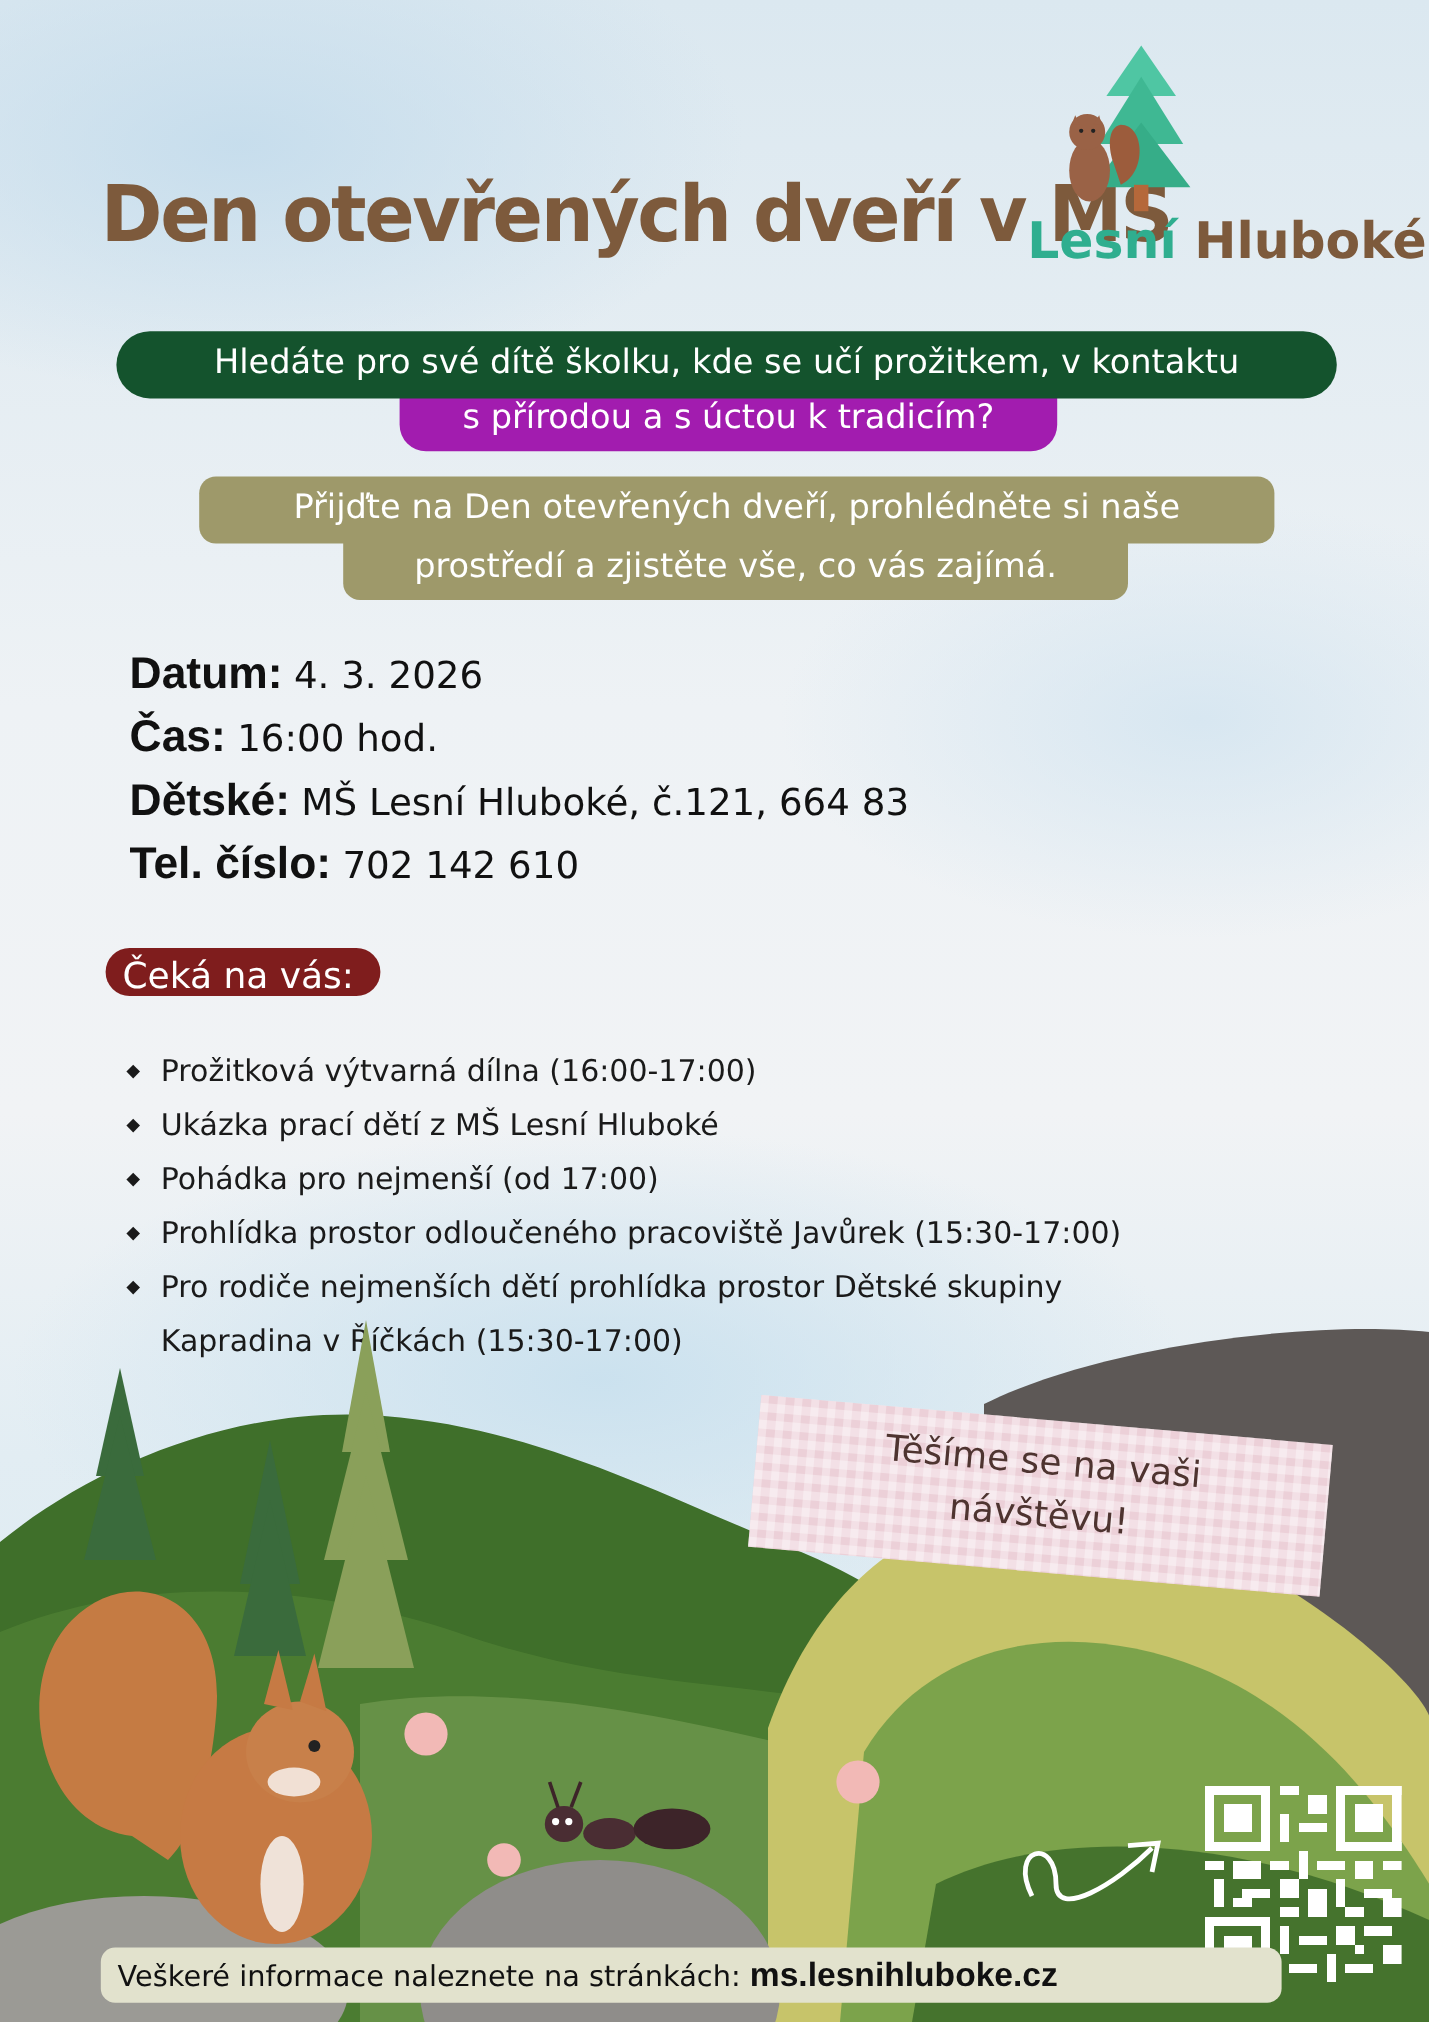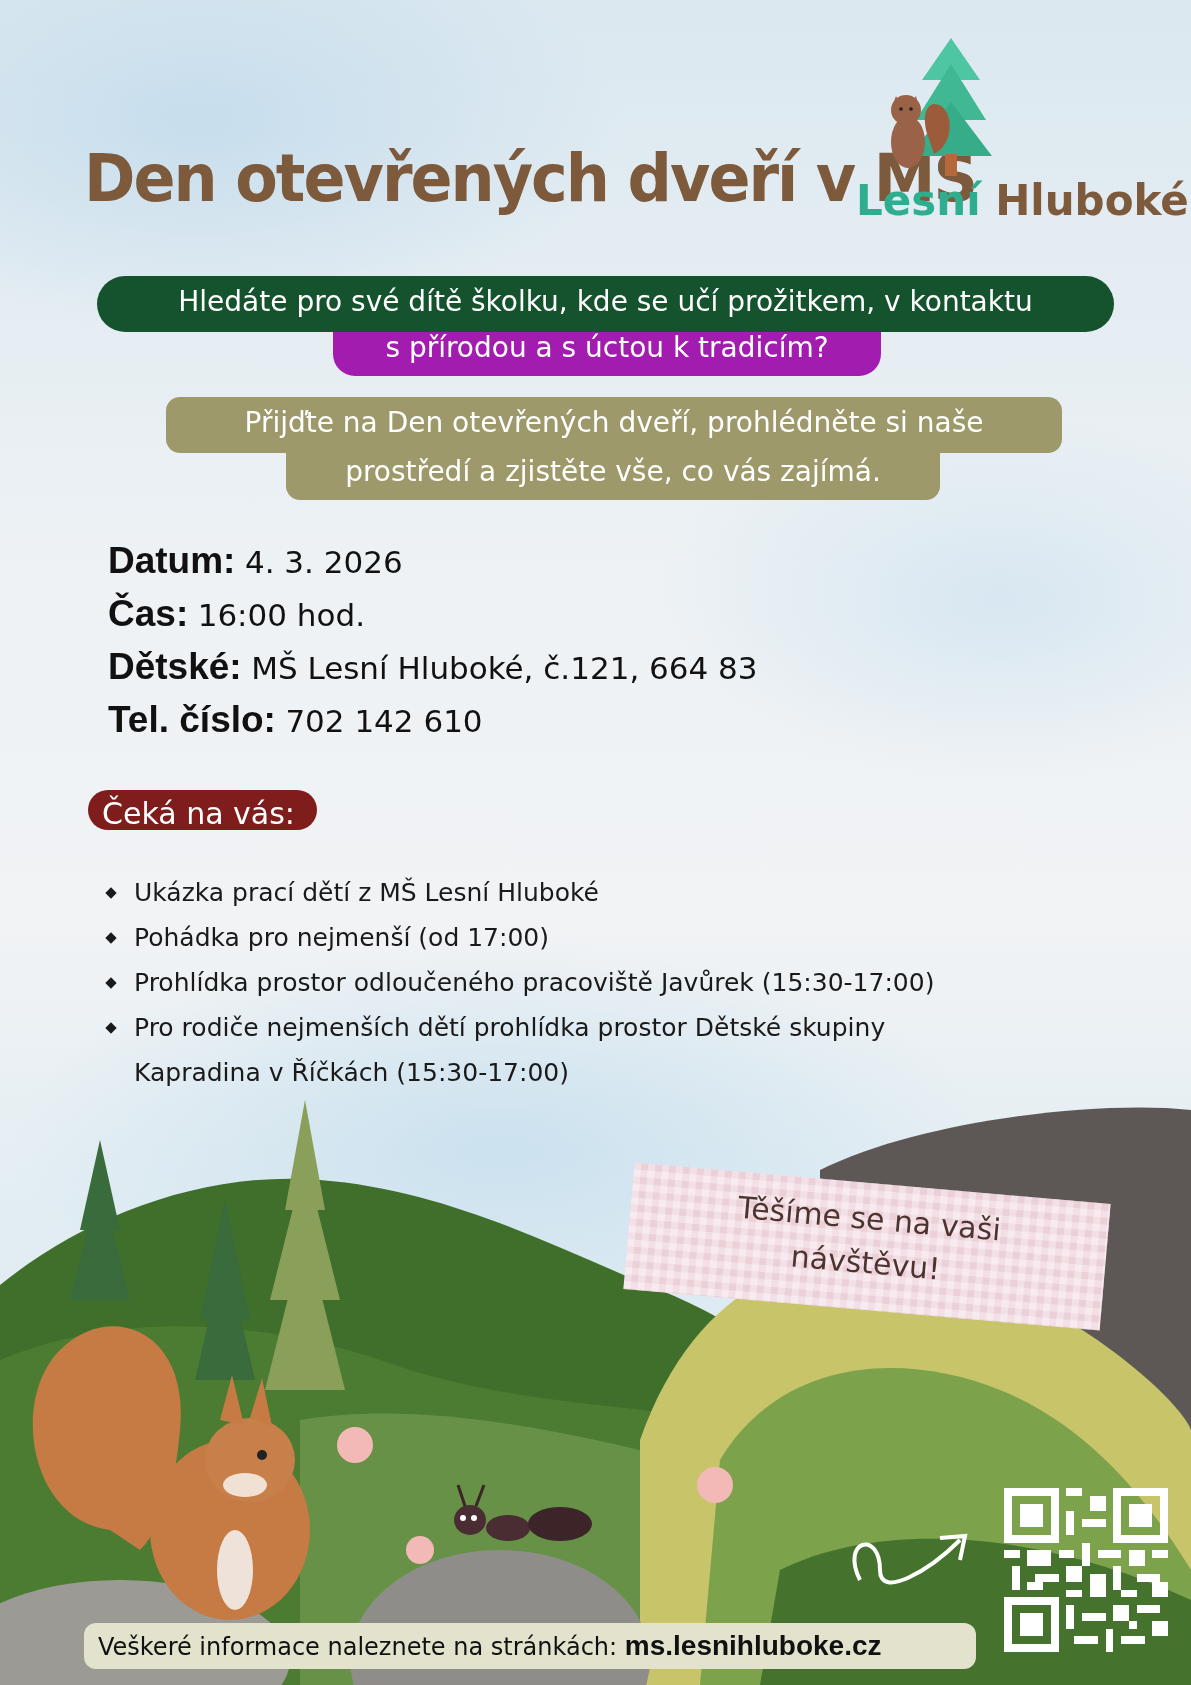--- a/index.html
+++ b/index.html
@@ -84,21 +84,21 @@
       background-size: 14px 14px;
       color: #4e3430;
       font-family: "DejaVu Sans", sans-serif;
       font-size: 30px;
       text-align: center;
       line-height: 44px;
       padding-top: 14px;
     }
 
     .footer {
-      left: 84px; top: 1623px; width: 892px; height: 46px;
+      left: 84px; top: 1623px; width: 984px; height: 46px;
       background: #e2e2cd; border-radius: 12px;
       font-family: "DejaVu Sans", sans-serif; font-size: 24px; color: #111;
       line-height: 46px; padding-left: 14px; white-space: nowrap;
     }
     .footer .url { font-weight: bold; font-family: "Liberation Sans", sans-serif; font-size: 28px; }
 
     .qr { left: 1004px; top: 1488px; width: 164px; height: 164px; }
   </style>
 </head>
 <body>
@@ -147,20 +147,21 @@
   </div>
   <div class="info-row">
     <span class="lbl">Tel. číslo:</span>
     <span class="val">702 142 610</span>
   </div>
 </div>
 
 <div class="abs waiting-badge">Čeká na vás:</div>
 
 <ul class="abs list">
+  <li><span class="bullet"></span><span>Prožitková výtvarná dílna (16:00-17:00)</span></li>
   <li><span class="bullet"></span><span>Ukázka prací dětí z MŠ Lesní Hluboké</span></li>
   <li><span class="bullet"></span><span>Pohádka pro nejmenší (od 17:00)</span></li>
   <li><span class="bullet"></span><span>Prohlídka prostor odloučeného pracoviště Javůrek (15:30-17:00)</span></li>
   <li><span class="bullet"></span><span>Pro rodiče nejmenších dětí prohlídka prostor Dětské skupiny</span></li>
   <li><span>Kapradina v Říčkách (15:30-17:00)</span></li>
 </ul>
 
 <svg class="abs scene" viewBox="0 0 1191 585">
 
   <path d="M820,70 C920,20 1100,0 1191,10 L1191,585 L820,585 Z" fill="#5d5856"></path>

